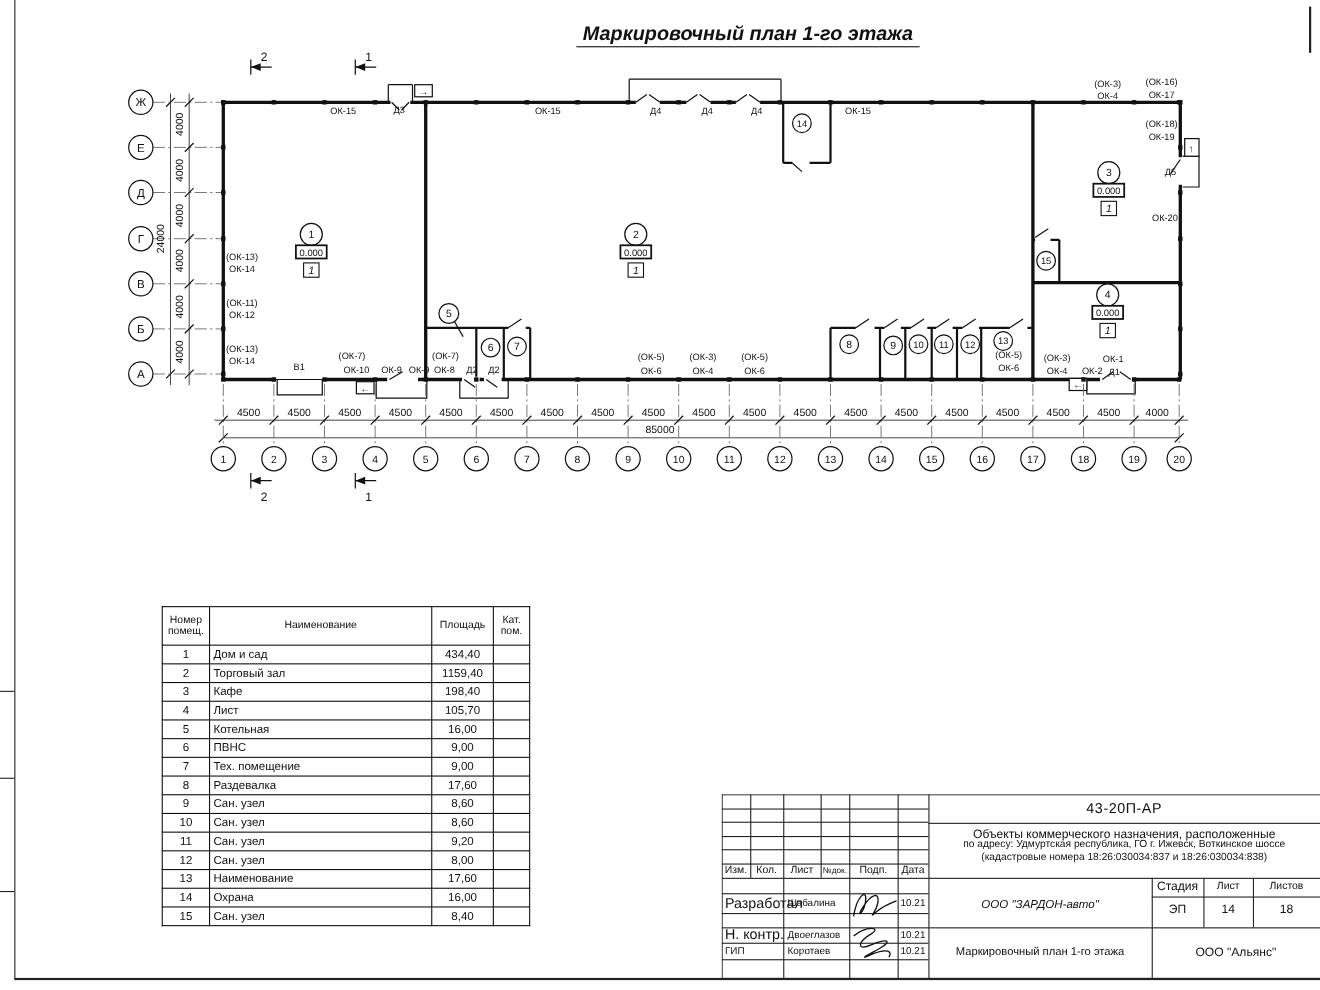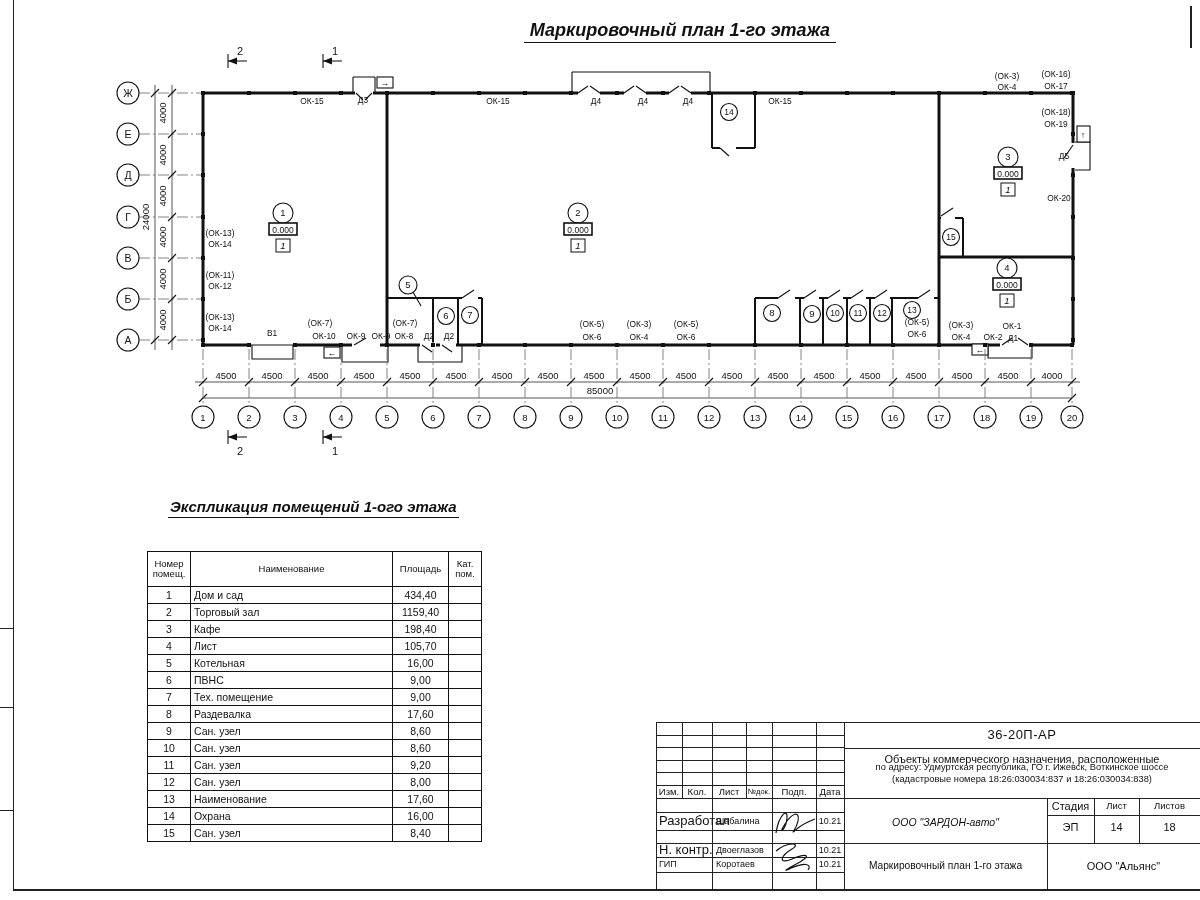--- a/index.html
+++ b/index.html
@@ -400,23 +400,20 @@
         <text x="882" y="316" font-size="8.5">12</text>
         <circle cx="912" cy="310" r="8.5" class="axc"></circle>
         <text x="912" y="313" font-size="8.5">13</text>
         <circle cx="729" cy="112" r="8.5" class="axc"></circle>
         <text x="729" y="115" font-size="8.5">14</text>
         <circle cx="951" cy="237" r="8.5" class="axc"></circle>
         <text x="951" y="240" font-size="8.5">15</text>
       </g>
   </svg>
 
-  <div class="spec-title">
-    <span>Экспликация помещений 1-ого этажа</span>
-  </div>
 
   <div id="spec-wrap">
     <table id="spec-table">
       <thead>
         <tr>
           <th style="width:36px">Номер помещ.</th>
           <th style="width:195px">Наименование</th>
           <th style="width:49px">Площадь</th>
           <th style="width:26px">Кат. пом.</th>
         </tr>
@@ -567,21 +564,21 @@
     <div class="tx txl" style="left:60px;top:135px;width:55px;line-height:15px;font-size:9px">Коротаев</div>
     <div class="tx" style="left:160px;top:135px;width:28px;line-height:15px;font-size:9px">10.21</div>
 
     <svg class="abs" style="left:114px;top:84px" width="48" height="34" viewBox="0 0 48 34">
       <path d="M6,27 C9,8 18,2 17,12 C16,24 7,30 15,18 C22,7 30,4 28,15 C26,25 18,30 28,22 C34,17 40,15 45,13" fill="none" stroke="#111" stroke-width="1.2"></path>
     </svg>
     <svg class="abs" style="left:112px;top:117px" width="50" height="38" viewBox="0 0 50 38">
       <path d="M8,12 C20,2 34,4 24,10 C12,17 10,26 24,20 C38,14 44,16 32,23 C18,31 12,34 26,28 C38,23 44,26 40,31" fill="none" stroke="#111" stroke-width="1.2"></path>
     </svg>
 
-    <div class="tx" style="left:188px;top:0;width:356px;line-height:26px;font-size:13px;letter-spacing:0.5px">36-20П-АР</div>
+    <div class="tx" style="left:188px;top:0;width:356px;line-height:26px;font-size:13px;letter-spacing:0.5px">43-20П-АР</div>
     <div class="tx" style="left:190px;top:31px;width:352px;font-size:11px">Объекты коммерческого назначения, расположенные</div>
     <div class="tx" style="left:190px;top:40px;width:352px;font-size:9.3px">по адресу: Удмуртская республика, ГО г. Ижевск, Воткинское шоссе</div>
     <div class="tx" style="left:190px;top:52px;width:352px;font-size:9.3px">(кадастровые номера 18:26:030034:837 и 18:26:030034:838)</div>
     <div class="tx it" style="left:188px;top:94px;width:203px;font-size:10.5px">ООО "ЗАРДОН-авто"</div>
     <div class="tx" style="left:188px;top:138px;width:203px;font-size:10.2px">Маркировочный план 1-го этажа</div>
     <div class="tx" style="left:391px;top:78px;width:47px;font-size:11px">Стадия</div>
     <div class="tx" style="left:438px;top:78px;width:45px;font-size:9.5px">Лист</div>
     <div class="tx" style="left:483px;top:78px;width:61px;font-size:9.5px">Листов</div>
     <div class="tx" style="left:391px;top:99px;width:47px;font-size:11px">ЭП</div>
     <div class="tx" style="left:438px;top:99px;width:45px;font-size:11px">14</div>

